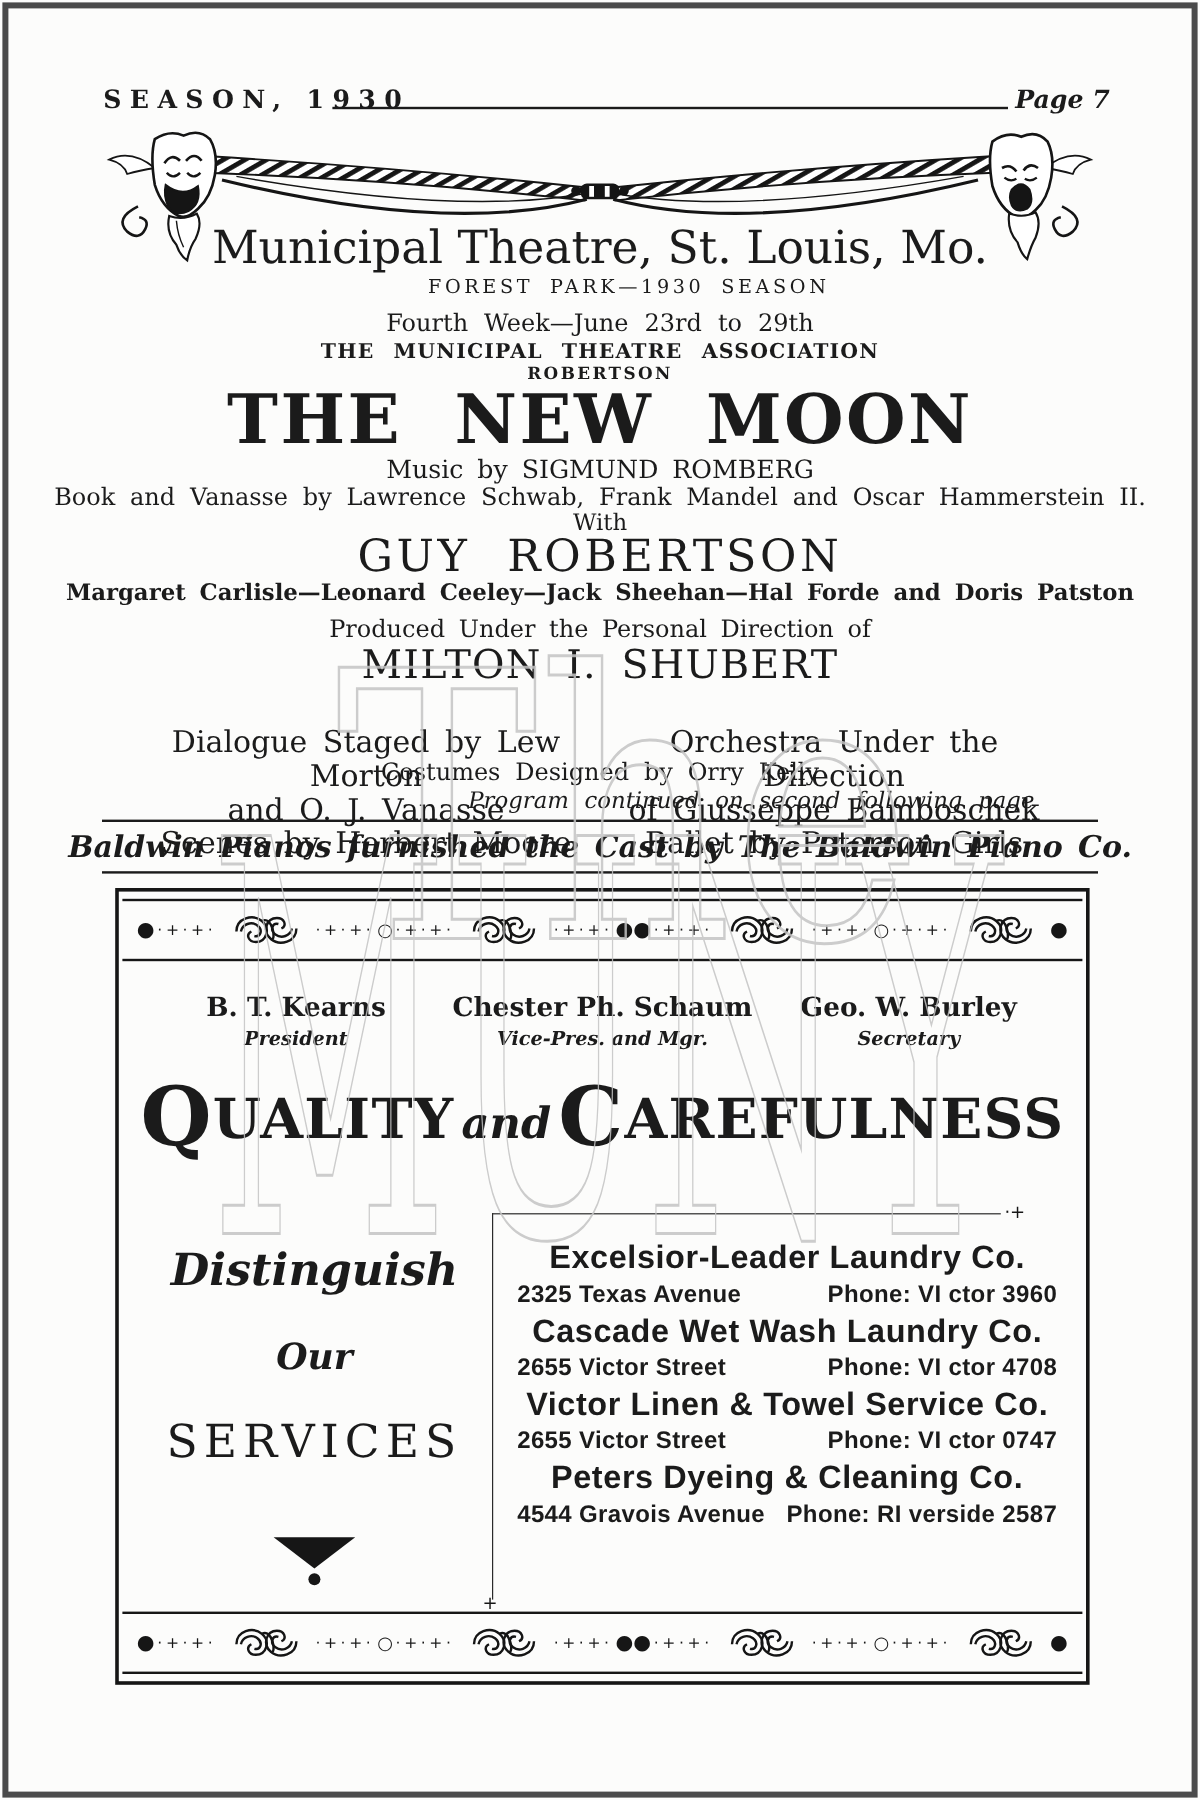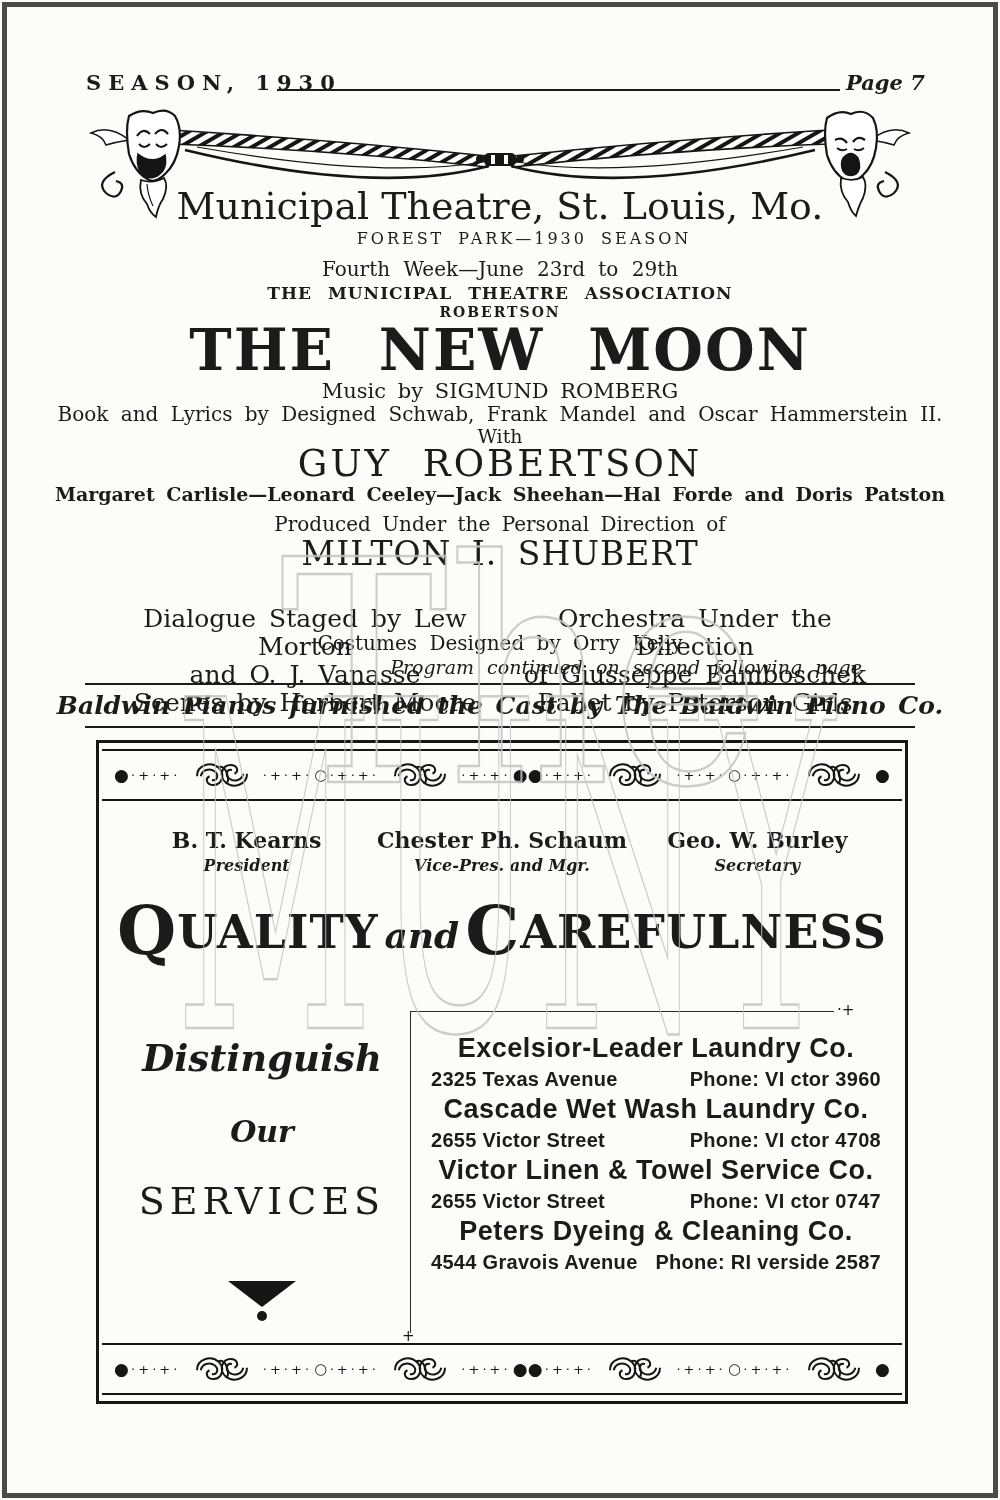--- a/index.html
+++ b/index.html
@@ -134,21 +134,21 @@
     </g>
   </svg>
 
   <div class="abs ctr venue">Municipal Theatre, St. Louis, Mo.</div>
   <div class="abs ctr parkline">FOREST PARK—1930 SEASON</div>
   <div class="abs ctr weekline">Fourth Week—June 23rd to 29th</div>
   <div class="abs ctr assoc">THE MUNICIPAL THEATRE ASSOCIATION</div>
   <div class="abs ctr presents">ROBERTSON</div>
   <div class="abs ctr showtitle">THE NEW MOON</div>
   <div class="abs ctr musicby">Music by SIGMUND ROMBERG</div>
-  <div class="abs ctr booklyrics">Book and Lyrics by Designed Schwab, Frank Mandel and Oscar Hammerstein II.</div>
+  <div class="abs ctr booklyrics">Book and Vanasse by Lawrence Schwab, Frank Mandel and Oscar Hammerstein II.</div>
   <div class="abs ctr withline">With</div>
   <div class="abs ctr star">GUY ROBERTSON</div>
   <div class="abs ctr castline">Margaret Carlisle—Leonard Ceeley—Jack Sheehan—Hal Forde and Doris Patston</div>
   <div class="abs ctr producedline">Produced Under the Personal Direction of</div>
   <div class="abs ctr producer">MILTON I. SHUBERT</div>
 
   <div class="abs credits credits-left">
     <div>Dialogue Staged by Lew Morton</div>
     <div>and O. J. Vanasse</div>
     <div>Scenes by Herbert Moore</div>

